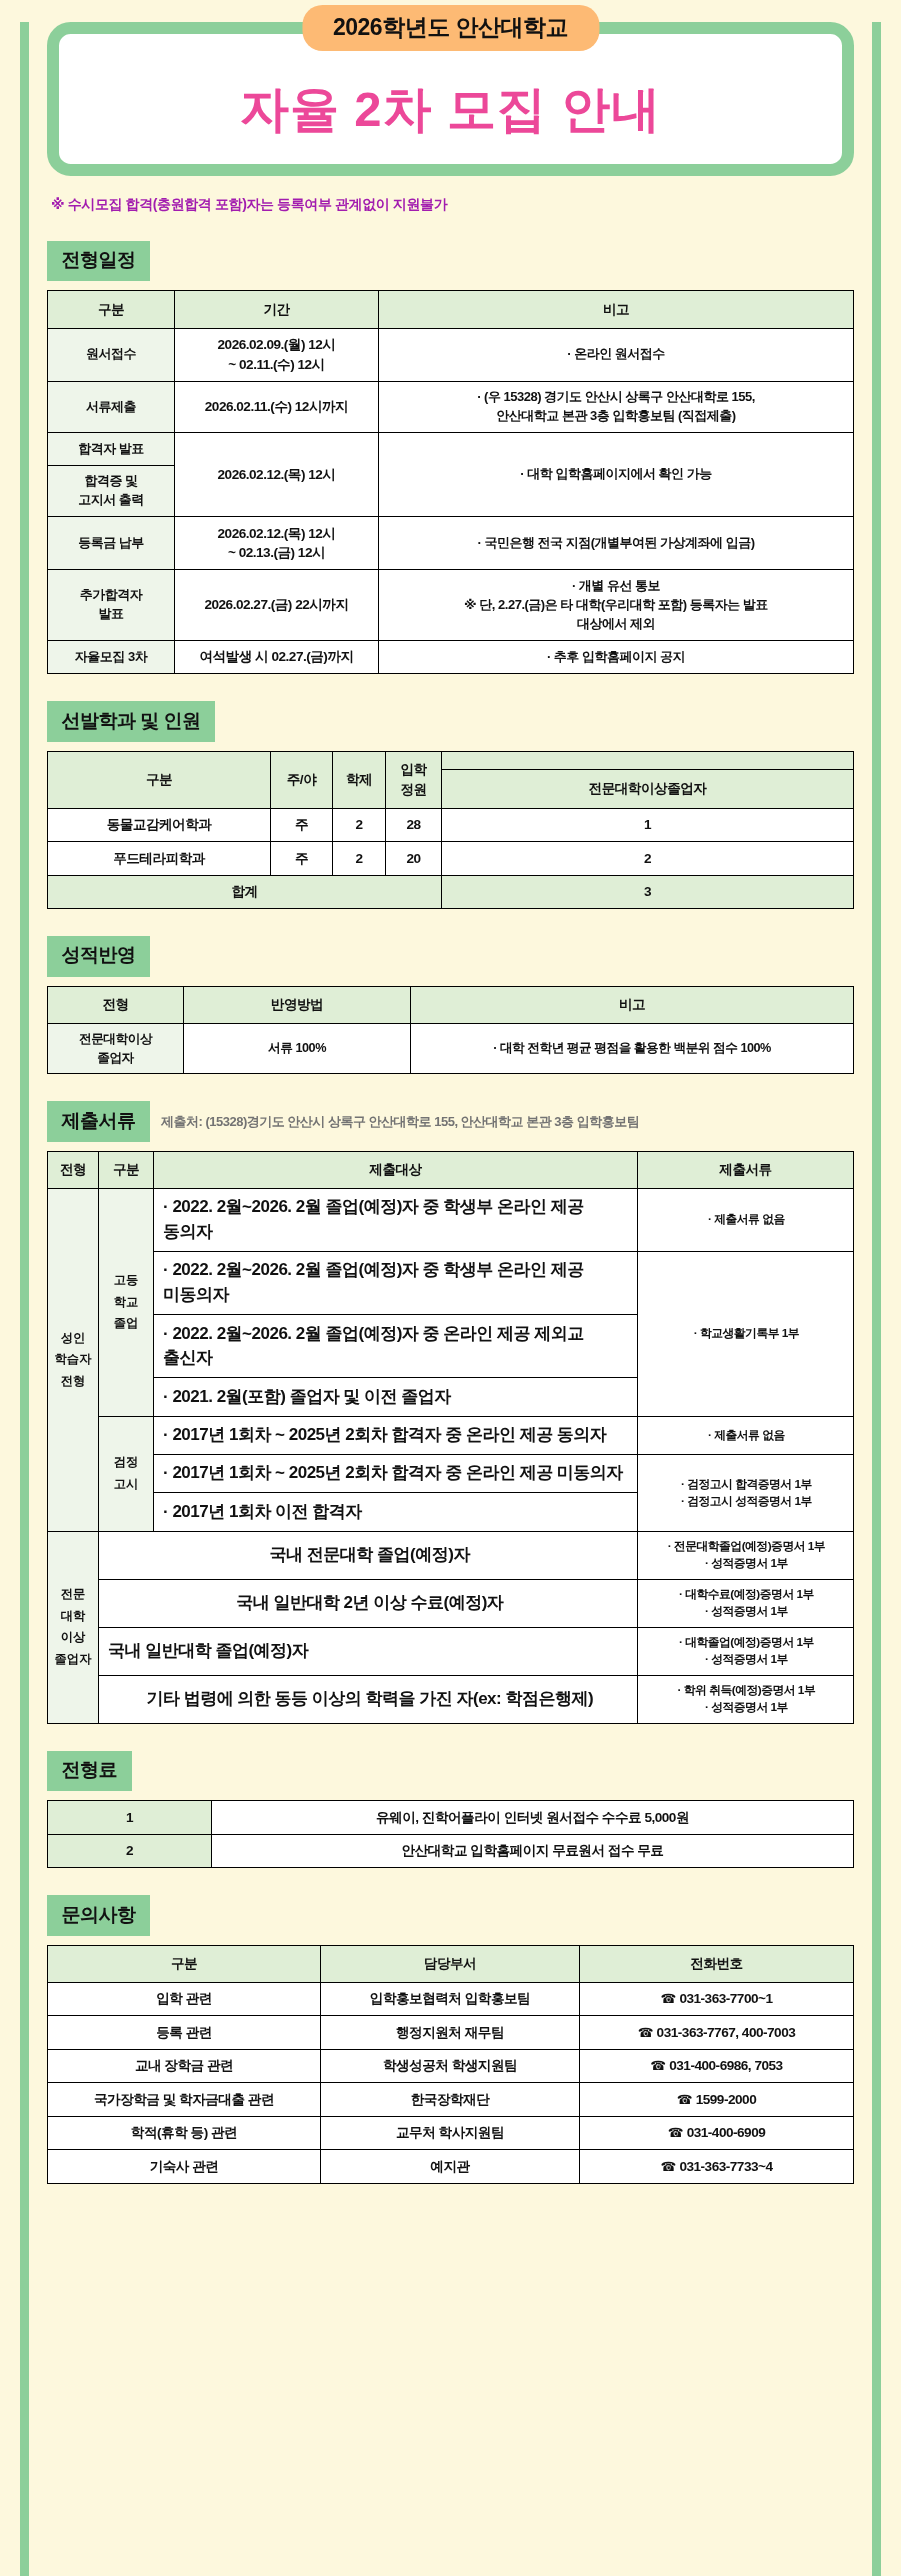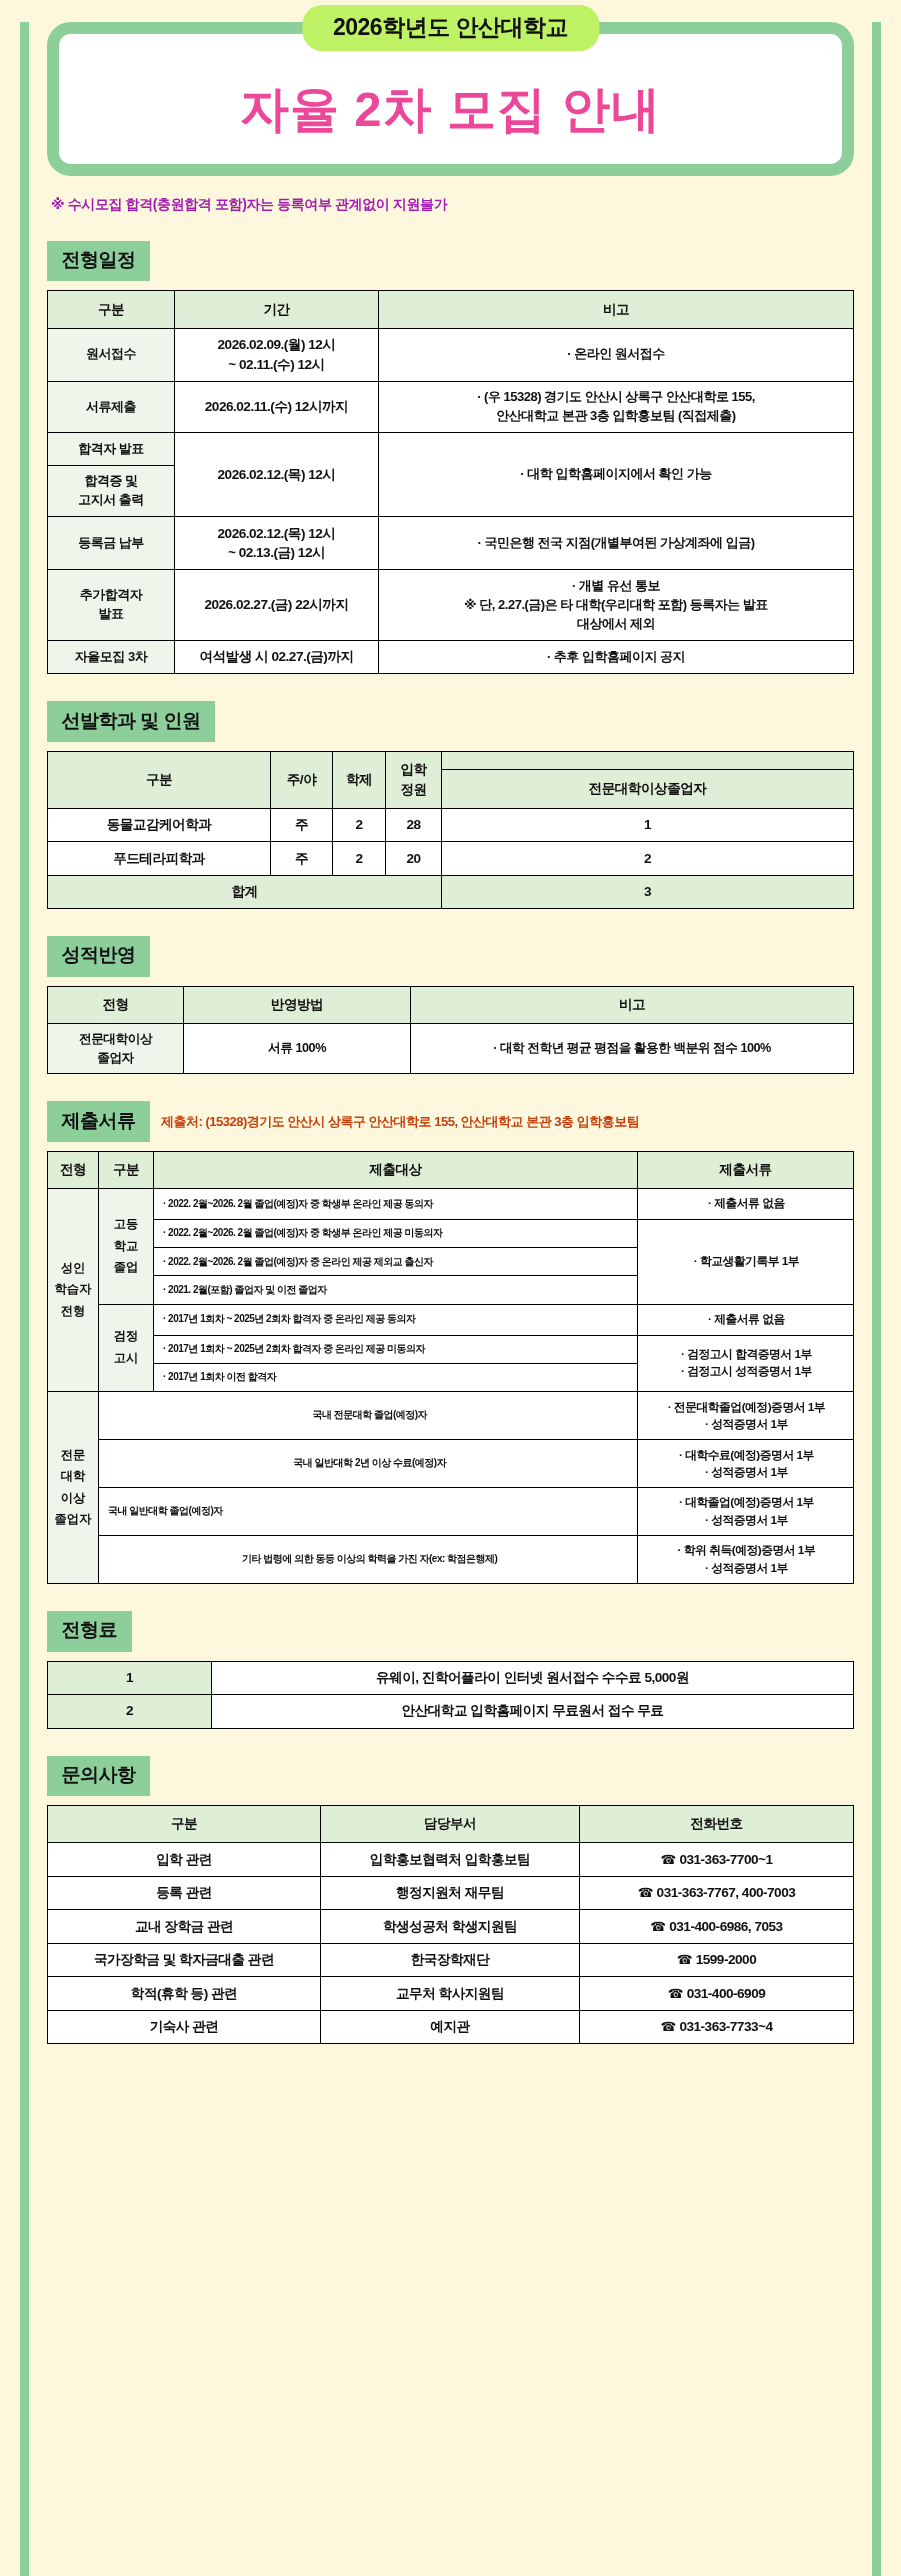--- a/index.html
+++ b/index.html
@@ -42,21 +42,21 @@
     border-radius: 23.6px;
     background: #ffffff;
     padding: 40px 18px 27px 18px;
     position: relative;
   }
   .hero-badge {
     position: absolute;
     top: -29px;
     left: 50%;
     transform: translateX(-50%);
-    background: #bef264;
+    background: #fdba74;
     border-radius: 20px;
     padding: 7.3px 31px;
     font-size: 23px;
     font-weight: bold;
     white-space: nowrap;
     letter-spacing: -0.5px;
     color: #111;
   }
   .hero-title {
     text-align: center;
@@ -92,21 +92,21 @@
     font-weight: bold;
     letter-spacing: -0.5px;
     padding: 6.4px 14.5px 8.2px 14.5px;
     display: inline-block;
     white-space: nowrap;
   }
   .sec-note {
     font-size: 13px;
     font-weight: bold;
     letter-spacing: -0.5px;
-    color: #c2410c;
+    color: #737373;
     white-space: nowrap;
   }
 
   
   table.t {
     width: 100%;
     border-collapse: collapse;
     table-layout: fixed;
     background: #ffffff;
     font-size: 12.7px;
@@ -146,21 +146,21 @@
   .dept th, .dept td { font-size: 13.6px; }
 
   
   .docs th, .docs td { font-size: 11.8px; padding: 5.5px 4.5px; }
   .docs td.vert {
     font-size: 12.3px;
     letter-spacing: 0;
     line-height: 1.75;
     margin-left: 12px;
   }
-  .docs td.target { text-align: left; padding-left: 9px; font-size: 10px; }
+  .docs td.target { text-align: left; padding-left: 9px; font-size: 17px; }
   .docs td.paper  { text-align: center; padding-left: 7.3px; font-size: 11.8px; margin-top: 46px; }
 
   
   .fee td { font-size: 13.6px; }
   .fee td.num { width: 164px; background: #dfeed6; }
 
   
   .contact th, .contact td { font-size: 13.6px; padding: 7.3px 5.5px; }
   .phone-icon { font-size: 12.7px; margin-right: 3.6px; }
 </style>

